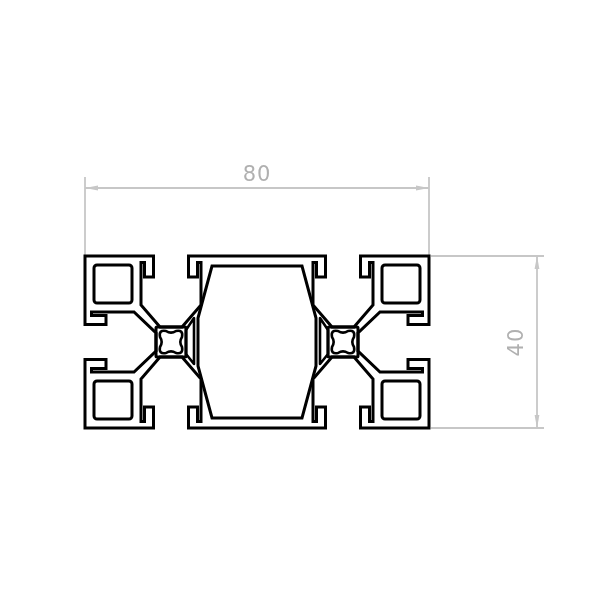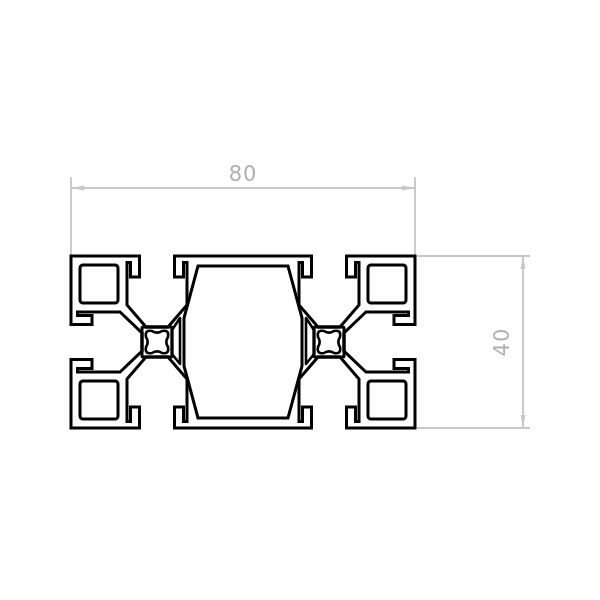--- a/index.html
+++ b/index.html
@@ -8,21 +8,21 @@
     --dim-line:#c7c7c7;
     --dim-text:#b0b0b0;
   }
   html,body{margin:0;padding:0;}
   body{
     width:600px;height:600px;
     background:var(--background);
     font-family:"DejaVu Sans", sans-serif;
     overflow:hidden;
   }
-  .canvas{position:relative;width:508px;height:600px;background:var(--background);}
+  .canvas{position:relative;width:508px;height:600px;background:var(--background);margin-left:14px;}
   svg{display:block;}
   .p-line{fill:none;stroke:var(--profile-line);stroke-width:3;stroke-linejoin:miter;stroke-miterlimit:6;}
   .p-cavity{fill:none;stroke:var(--profile-line);stroke-width:3;stroke-linejoin:miter;}
   .p-thin{fill:none;stroke:var(--profile-line);stroke-width:2.6;stroke-linejoin:round;}
   .d-line{fill:none;stroke:var(--dim-line);stroke-width:1.8;}
   .d-arrow{fill:var(--dim-line);stroke:none;}
   .d-text{
     fill:var(--dim-text);
     font-family:"DejaVu Sans", sans-serif;
     font-size:21px;

